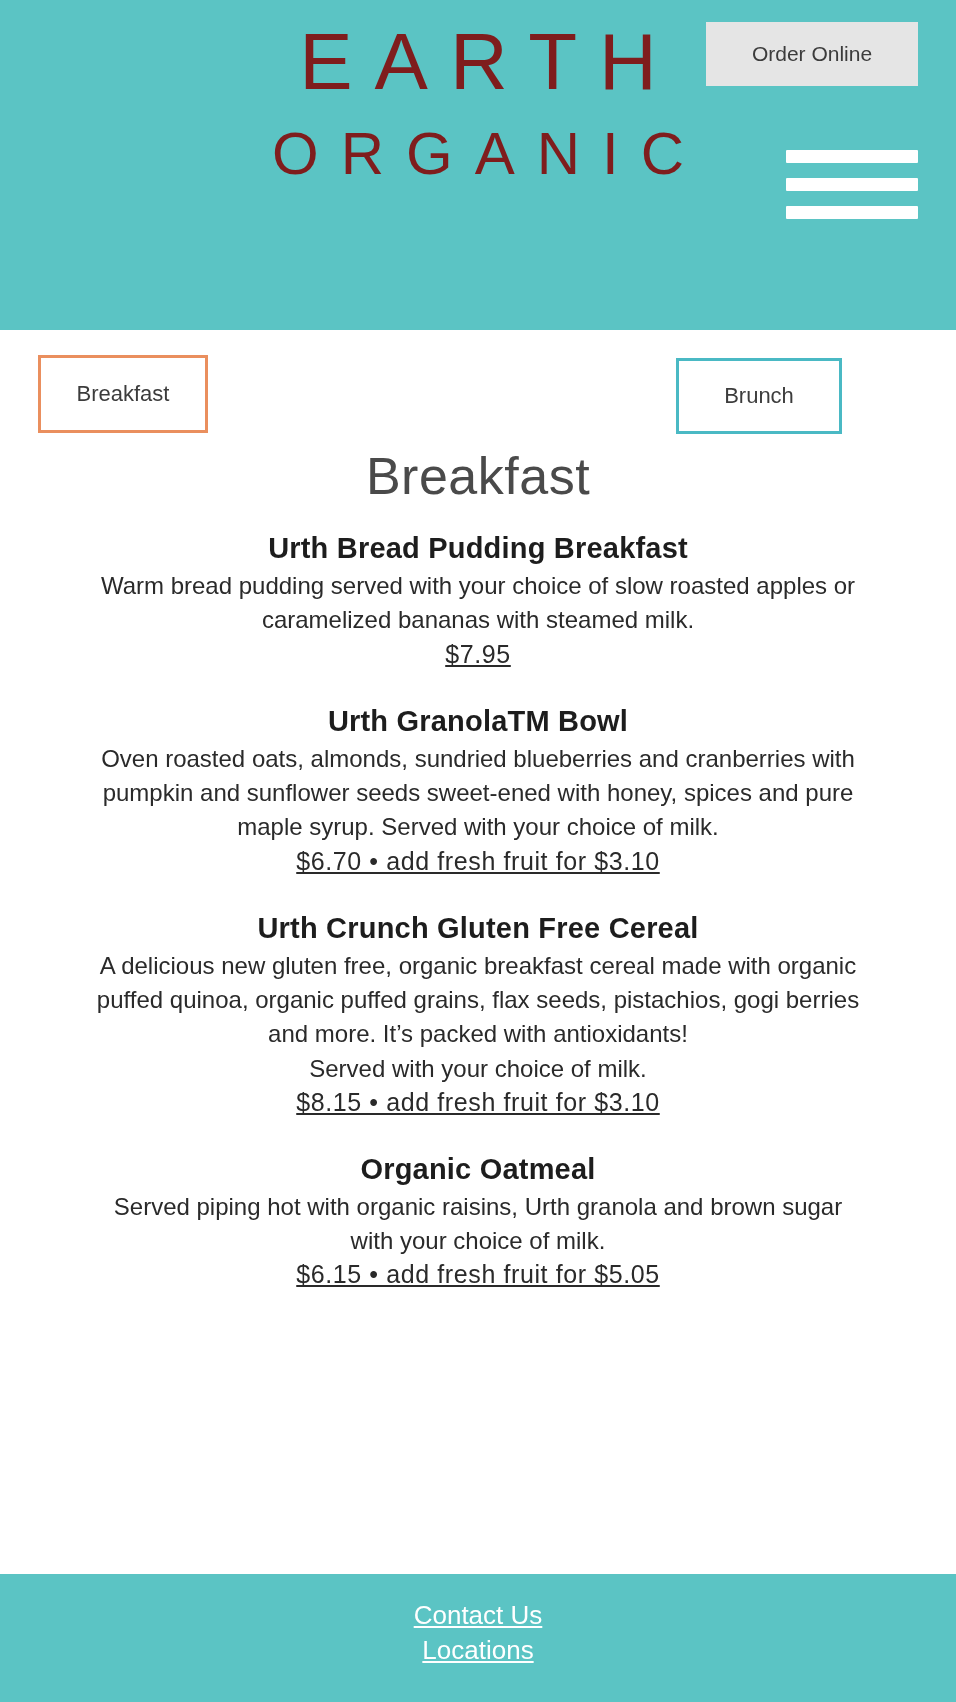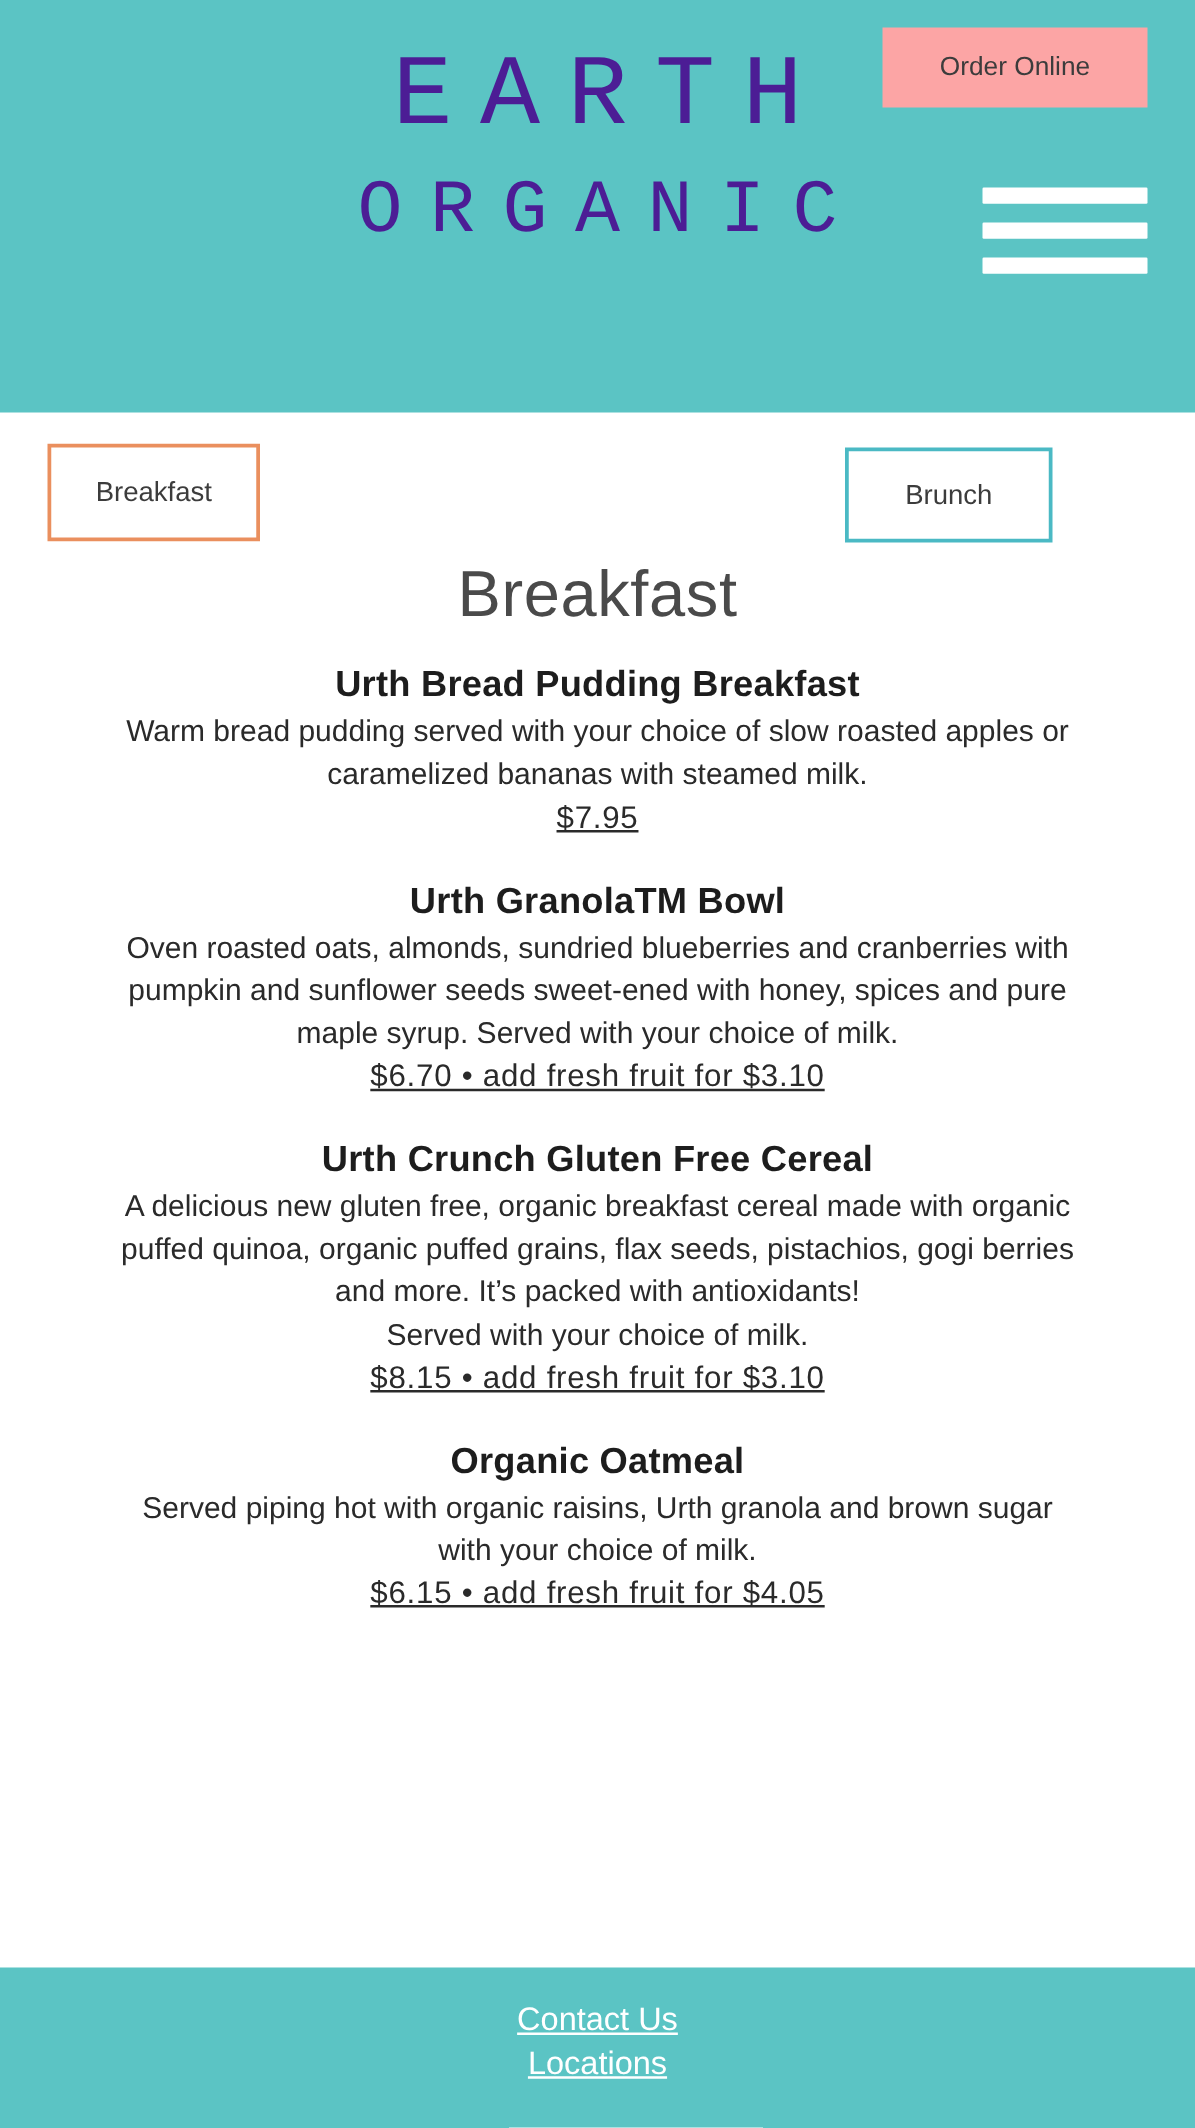--- a/index.html
+++ b/index.html
@@ -19,24 +19,24 @@
   .header {
     position: relative;
     height: 330px;
     background: #5bc4c4;
     box-sizing: border-box;
   }
   .brand {
     position: absolute;
     left: 0;
     right: 0;
-    top: 38px;
+    top: 22px;
     text-align: center;
-    color: #4c1d95;
-    font-family: Liberation Mono, monospace;
+    color: #7f1d1d;
+    font-family: Liberation Sans, sans-serif;
     font-weight: 300;
     line-height: 1.0;
     letter-spacing: 22px;
     pointer-events: none;
   }
   .brand-line1 {
     display: block;
     font-size: 80px;
     padding-left: 22px;
   }
@@ -45,21 +45,21 @@
     font-size: 60px;
     margin-top: 22px;
     padding-left: 22px;
   }
   .order-online {
     position: absolute;
     right: 38px;
     top: 22px;
     width: 212px;
     height: 64px;
-    background: #fca5a5;
+    background: #e5e5e5;
     color: #3c3c3c;
     font-size: 21px;
     display: flex;
     align-items: center;
     justify-content: center;
     border: none;
     cursor: pointer;
     font-family: "Liberation Sans", sans-serif;
   }
   .hamburger {
@@ -214,20 +214,20 @@
   <div class="item">
     <p class="item-name">Urth Crunch Gluten Free Cereal</p>
     <p class="item-desc" style="white-space: pre-line;">A delicious new gluten free, organic breakfast cereal made with organic puffed quinoa, organic puffed grains, flax seeds, pistachios, gogi berries and more. It’s packed with antioxidants!
 Served with your choice of milk.</p>
     <p class="item-price">$8.15  • add fresh fruit for $3.10</p>
   </div>
 
   <div class="item">
     <p class="item-name">Organic Oatmeal</p>
     <p class="item-desc">Served piping hot with organic raisins, Urth granola and brown sugar with your choice of milk.</p>
-    <p class="item-price">$6.15  • add fresh fruit for $4.05</p>
+    <p class="item-price">$6.15  • add fresh fruit for $5.05</p>
   </div>
 </div>
 
 <div class="footer">
   <a>Contact Us</a>
   <a>Locations</a>
 </div>
 
 </body></html>

